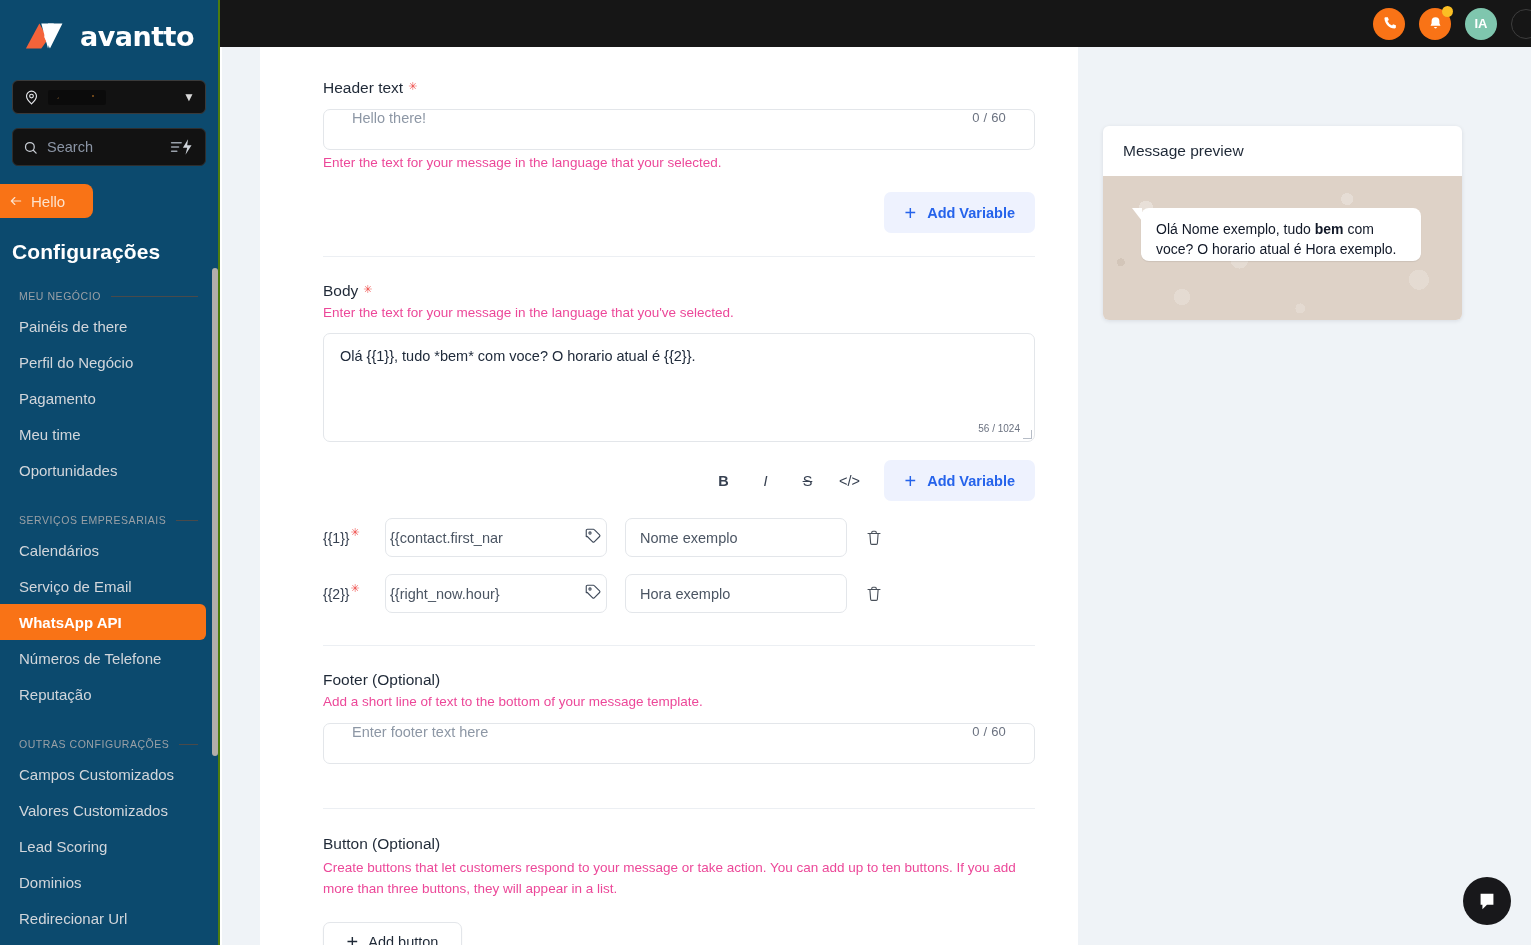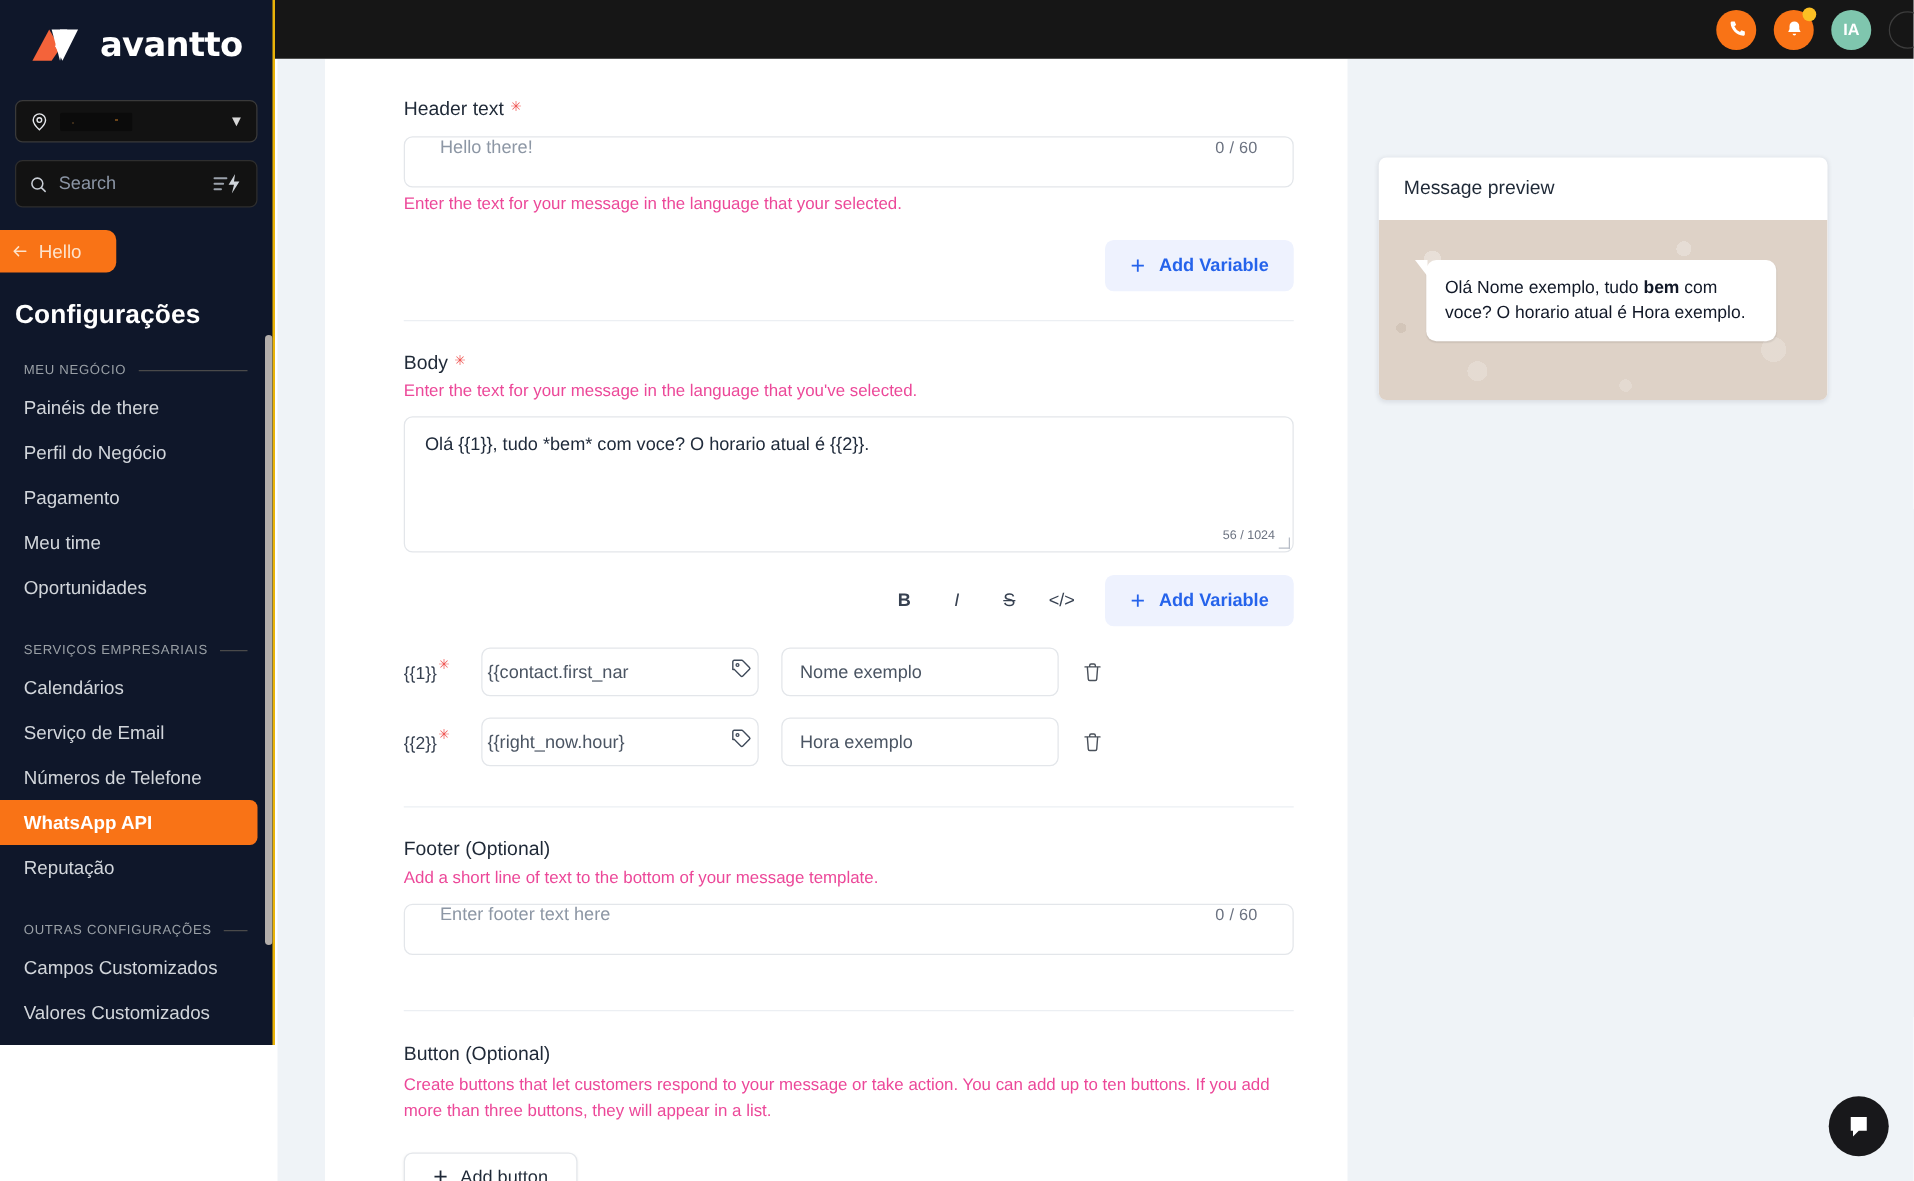--- a/index.html
+++ b/index.html
@@ -6,26 +6,26 @@
   html, body {
     width: 1531px; height: 945px;
     overflow: hidden;
     font-family: "Liberation Sans", sans-serif;
     background: #ffffff;
   }
   .app { position: relative; width: 1531px; height: 945px; display: flex; }
 
   
   .sidebar {
-    width: 220px; height: 836px;
-    background: #0f172a;
+    width: 220px; height: 945px;
+    background: #0c4a6e;
     position: relative;
     flex: 0 0 220px;
     overflow: hidden;
-    border-right: 2px solid #eab308;
+    border-right: 2px solid #4d7c0f;
   }
   .logo-wrap {
     height: 66px; display: flex; align-items: center; justify-content: center;
     padding-top: 6px;
   }
   .logo-mark { width: 50px; height: 34px; margin-right: 6px; }
   .logo-text {
     color: #ffffff; font-size: 27px; font-weight: 700; letter-spacing: -0.5px;
     font-family: "DejaVu Sans", sans-serif;
   }
@@ -134,21 +134,21 @@
       radial-gradient(circle at 12% 22%, rgba(255,255,255,.30) 0 7px, transparent 7px),
       radial-gradient(circle at 38% 58%, rgba(255,255,255,.22) 0 9px, transparent 9px),
       radial-gradient(circle at 68% 16%, rgba(255,255,255,.25) 0 6px, transparent 6px),
       radial-gradient(circle at 88% 72%, rgba(255,255,255,.20) 0 10px, transparent 10px),
       radial-gradient(circle at 22% 84%, rgba(255,255,255,.20) 0 8px, transparent 8px),
       radial-gradient(circle at 55% 92%, rgba(255,255,255,.18) 0 5px, transparent 5px),
       radial-gradient(circle at 5% 60%, rgba(160,140,120,.18) 0 4px, transparent 4px),
       radial-gradient(circle at 78% 44%, rgba(160,140,120,.16) 0 5px, transparent 5px);
   }
   .bubble {
-    background: #ffffff; border-radius: 8px; padding: 11px 16px 13px 15px;
+    background: #ffffff; border-radius: 8px; padding: 11px 16px 1px 15px;
     max-width: 280px; position: relative;
     font-size: 14px; line-height: 1.46; color: #111827;
     box-shadow: 0 1px 1px rgba(0,0,0,.08);
   }
   .bubble:before {
     content: ""; position: absolute; left: -9px; top: 0;
     border-top: 0 solid transparent;
     border-right: 10px solid #ffffff;
     border-bottom: 13px solid transparent;
   }
@@ -305,25 +305,25 @@
         <div class="group-head">
           <span>SERVIÇOS EMPRESARIAIS</span>
           <div class="rule"></div>
         </div>
         <div class="nav-item">
           <span>Calendários</span>
         </div>
         <div class="nav-item">
           <span>Serviço de Email</span>
         </div>
-        <div class="nav-item">
-          <span>Números de Telefone</span>
-        </div>
         <div class="nav-item active">
           <span>WhatsApp API</span>
+        </div>
+        <div class="nav-item">
+          <span>Números de Telefone</span>
         </div>
         <div class="nav-item">
           <span>Reputação</span>
         </div>
         <div class="group-head">
           <span>OUTRAS CONFIGURAÇÕES</span>
           <div class="rule"></div>
         </div>
         <div class="nav-item">
           <span>Campos Customizados</span>

